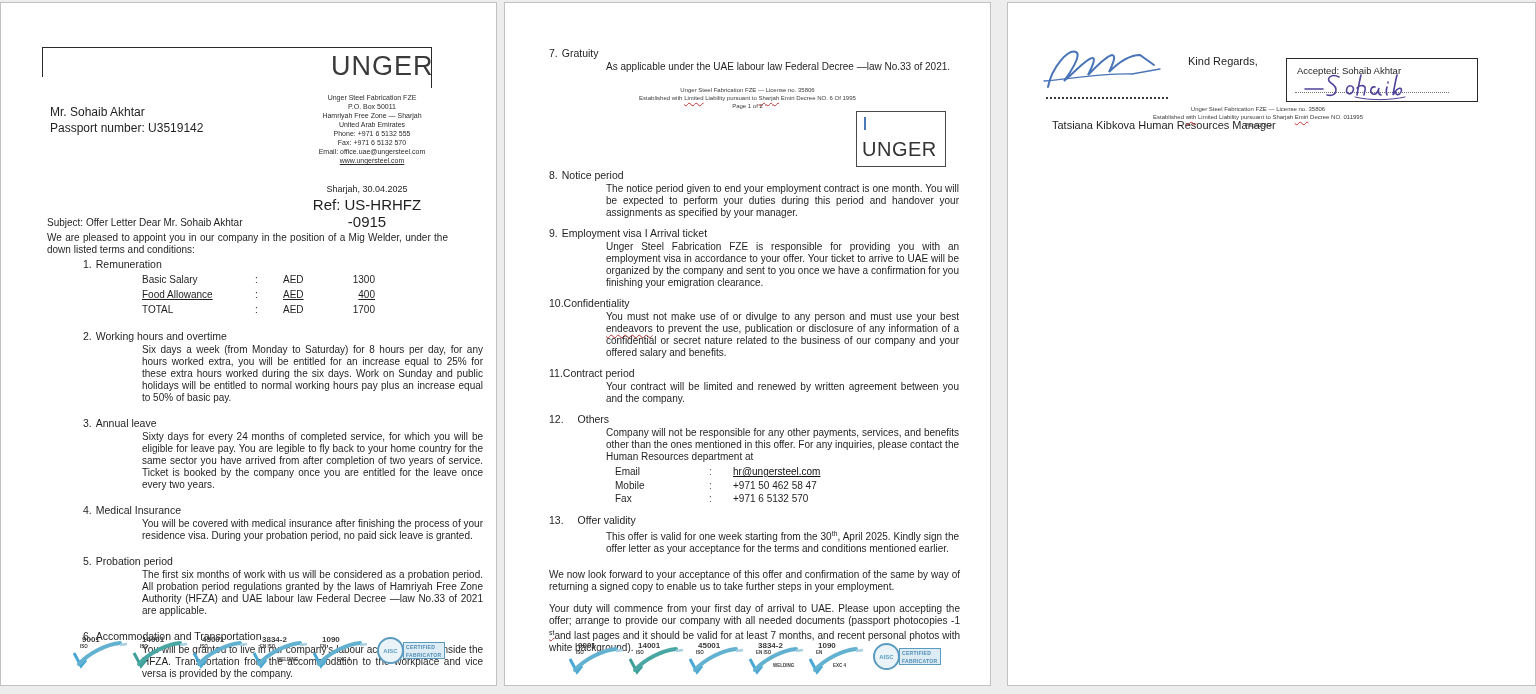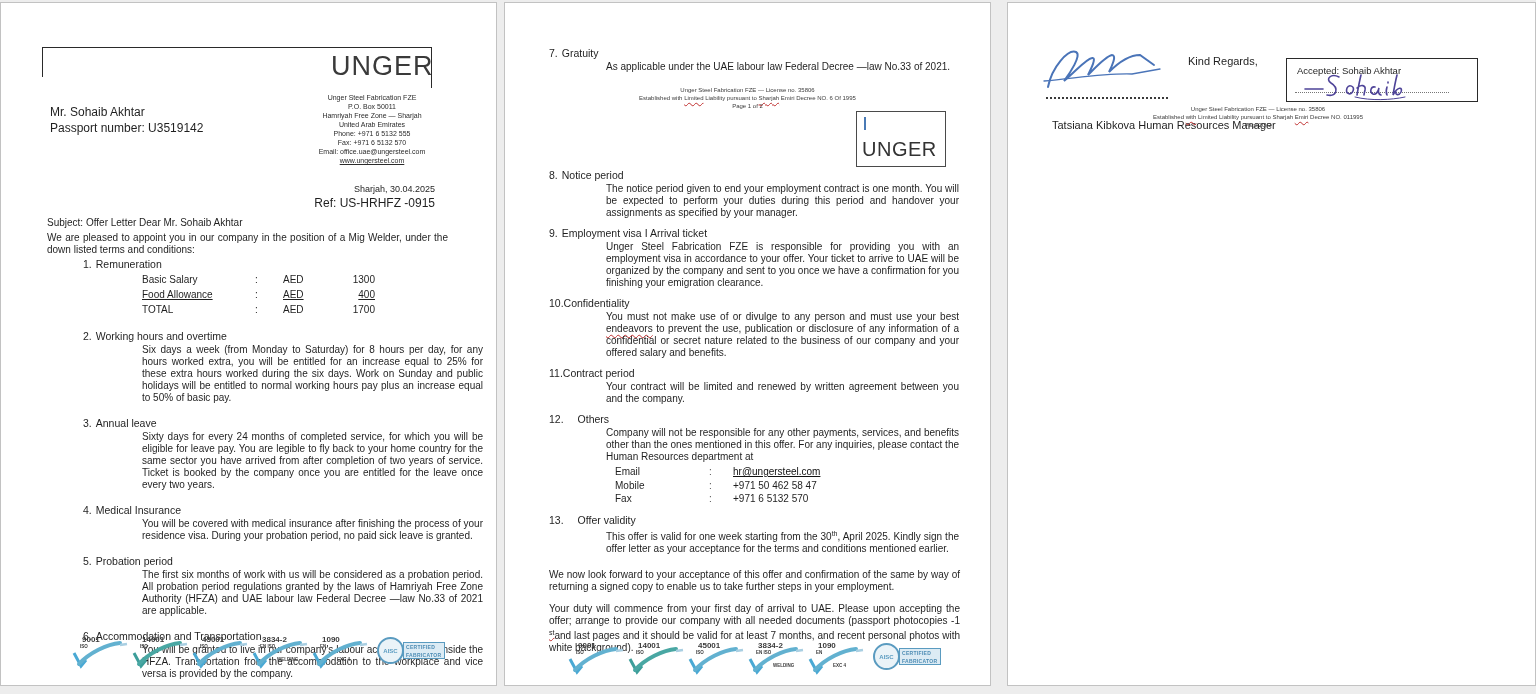--- a/index.html
+++ b/index.html
@@ -28,21 +28,21 @@
     font-weight:400; text-align:right;
   }
   .addr {
     position:absolute; text-align:center;
     font-size:7px; line-height:9px; color:#2b2b2b;
   }
   .addr .u { text-decoration:underline; }
   .recipient { position:absolute; font-size:12px; line-height:16px; }
   .dateline  { position:absolute; text-align:center; }
   .dateline .d1 { font-size:9px;   display:block; margin-bottom:2px;}
-  .dateline .d2 { font-size:12px; display:block; }
+  .dateline .d2 { font-size:15px; display:block; }
 
   
   .subject { position:absolute; font-size:10px; }
   .intro   { position:absolute; font-size:10px; line-height:12px; text-align:justify; }
   .secflow { position:absolute; }
   .sec { margin-bottom:13px; }
   #page2 .sec { margin-bottom:8px; }
   .sec-title { font-size:10.5px; margin-bottom:2px; }
   .sec-num { display:inline-block; margin-right:4px; }
   .sec-num.no-gap   { margin-right:0; }
@@ -137,21 +137,21 @@
     <div>Fax: +971 6 5132 570</div>
     <div>Email: office.uae@ungersteel.com</div>
     <div class="u">www.ungersteel.com</div>
   </div>
 
   <div class="recipient" style="left:49px;top:101px;">
     <div>Mr. Sohaib Akhtar</div>
     <div>Passport number: U3519142</div>
   </div>
 
-  <div class="dateline" style="left:298px;top:181px;width:136px;text-align:right;">
+  <div class="dateline" style="left:298px;top:181px;width:136px;">
     <span class="d1">Sharjah, 30.04.2025</span>
     <span class="d2">Ref: US-HRHFZ -0915</span>
   </div>
 
   <div class="subject" style="left:46px;top:214px;">Subject: Offer Letter Dear Mr. Sohaib Akhtar</div>
   <div class="intro" style="left:46px;top:229px;width:401px;">We are pleased to appoint you in our company in the position of a Mig Welder, under the down listed terms and conditions:</div>
 
   <div class="secflow" style="left:46px;top:255px;width:401px;margin-left:36px;">
 
     <div class="sec">

